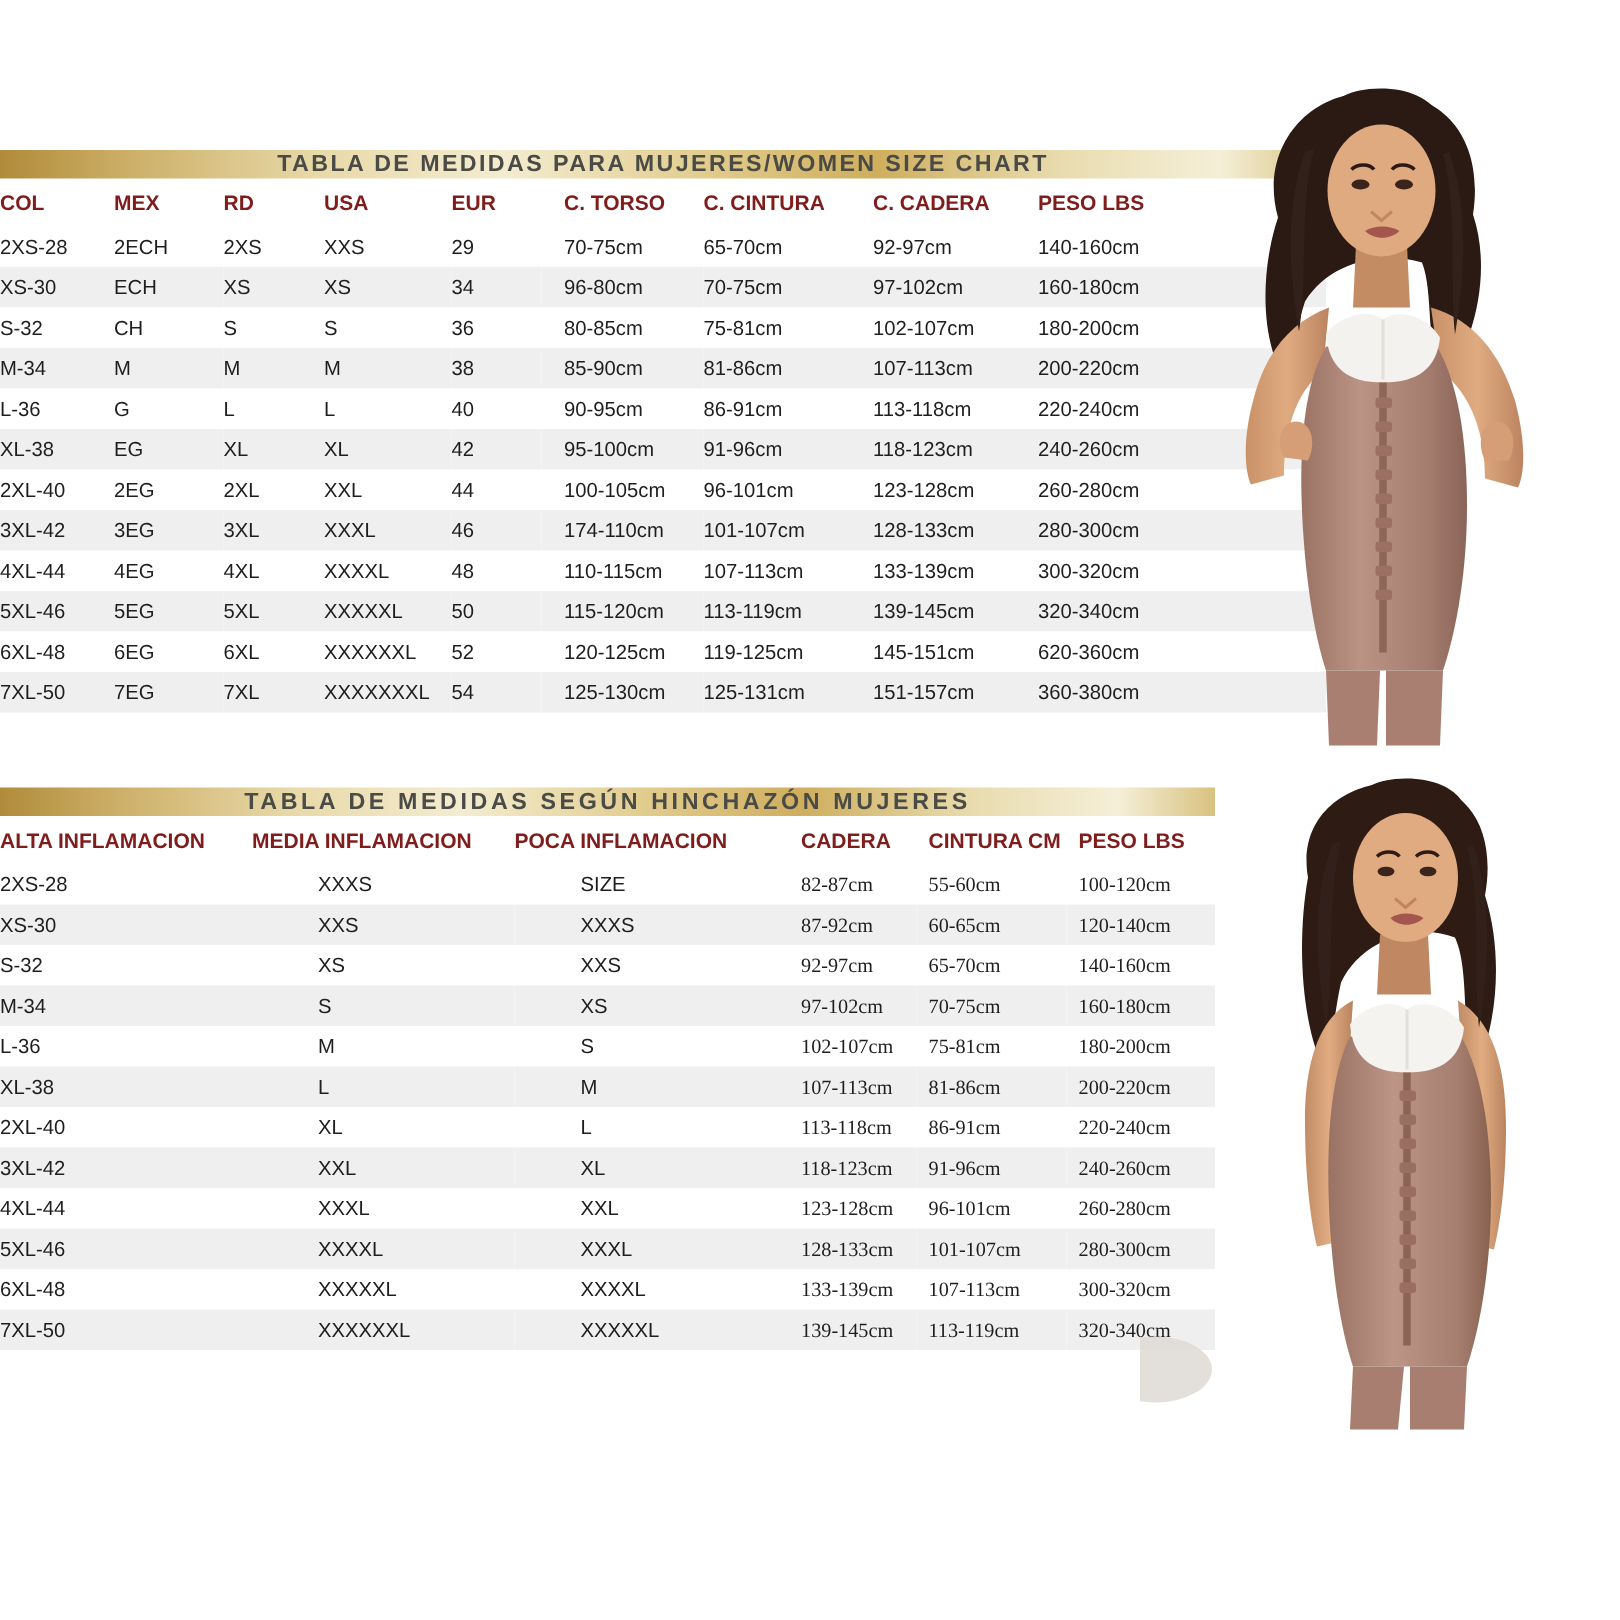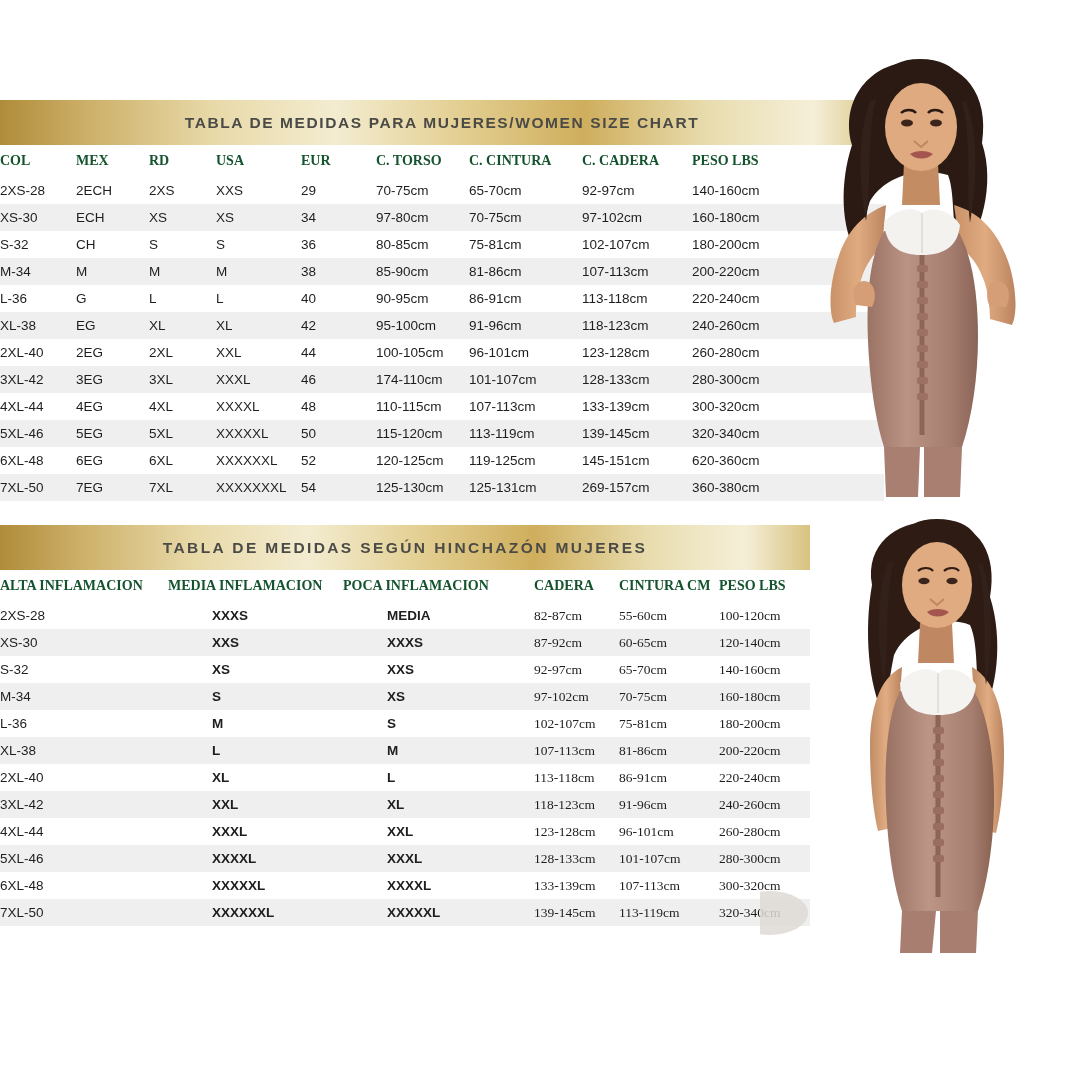--- a/index.html
+++ b/index.html
@@ -29,23 +29,23 @@
     width: 884px;
   }
   .chart-block-2 {
     position: absolute;
     left: 0px;
     top: 525px;
     width: 810px;
   }
 
   .band {
-    height: 45px;
+    height: 19px;
     display: flex;
-    align-items: center;
+    align-items: flex-end;
     justify-content: center;
     background: linear-gradient(90deg,
         #b08c3a 0%, #cdb069 10%, #e8d9a8 24%, #f3ecd0 38%,
         #e3cf92 52%, #cfae5d 66%, #e8dcae 80%, #f5efd8 92%, #d8c27f 100%);
     position: relative;
   }
   .band-title {
     font-size: 15.5px;
     letter-spacing: 1.6px;
     color: #4a4a46;
@@ -69,22 +69,21 @@
     padding: 0;
     height: 27px;
     vertical-align: middle;
     font-weight: normal;
     white-space: nowrap;
   }
   table.size-table th {
     font-weight: bold;
     font-size: 14px;
     height: 32px;
-    color: #14532d;
-    font-family: Liberation Serif, serif;
+    color: #7f1d1d;
   }
   tr.row-alt td {
     background: #efefef;
   }
   tr.row-plain td {
     background: #ffffff;
   }
   thead tr th {
     background: #ffffff;
   }
@@ -106,21 +105,21 @@
   
   .t2 col.k0 { width: 168px; }
   .t2 col.k1 { width: 175px; }
   .t2 col.k2 { width: 183px; }
   .t2 col.k3 { width: 85px; }
   .t2 col.k4 { width: 100px; }
   .t2 col.k5 { width: 99px; }
 
   .t2 th { padding-left: 6px; }
   .t2 td { padding-left: 48px; }
-  .t2 td.d1, .t2 td.d2 { padding-left: 44px; font-weight: bold; }
+  .t2 td.d1, .t2 td.d2 { padding-left: 44px; }
   .t2 td.d3, .t2 td.d4, .t2 td.d5 { padding-left: 8px; font-family: Liberation Serif, serif; }
   .t2 th.h3, .t2 th.h4, .t2 th.h5 { padding-left: 8px; }
   .t2 td, .t2 th { height: 28px; font-size: 13.5px; }
   .t2 th { font-size: 14px; height: 34px; }
 
   
   .model {
     position: absolute;
   }
   .model-1 {
@@ -189,21 +188,21 @@
           <td class="d6">65-70cm</td>
           <td class="d7">92-97cm</td>
           <td class="d8">140-160cm</td>
         </tr>
         <tr class="row-alt">
           <td class="d0">XS-30</td>
           <td class="d1">ECH</td>
           <td class="d2">XS</td>
           <td class="d3">XS</td>
           <td class="d4">34</td>
-          <td class="d5">97-80cm</td>
+          <td class="d5">96-80cm</td>
           <td class="d6">70-75cm</td>
           <td class="d7">97-102cm</td>
           <td class="d8">160-180cm</td>
         </tr>
         <tr class="row-plain">
           <td class="d0">S-32</td>
           <td class="d1">CH</td>
           <td class="d2">S</td>
           <td class="d3">S</td>
           <td class="d4">36</td>
@@ -301,21 +300,21 @@
           <td class="d8">620-360cm</td>
         </tr>
         <tr class="row-alt">
           <td class="d0">7XL-50</td>
           <td class="d1">7EG</td>
           <td class="d2">7XL</td>
           <td class="d3">XXXXXXXL</td>
           <td class="d4">54</td>
           <td class="d5">125-130cm</td>
           <td class="d6">125-131cm</td>
-          <td class="d7">269-157cm</td>
+          <td class="d7">151-157cm</td>
           <td class="d8">360-380cm</td>
         </tr>
       </tbody>
     </table>
   </div>
 
   <div class="chart-block-2">
     <div class="band band-2">
       <span class="band-title">TABLA DE MEDIDAS SEGÚN HINCHAZÓN MUJERES</span>
     </div>
@@ -335,21 +334,21 @@
           <th class="h2">POCA INFLAMACION</th>
           <th class="h3">CADERA</th>
           <th class="h4">CINTURA CM</th>
           <th class="h5">PESO LBS</th>
         </tr>
       </thead>
       <tbody>
         <tr class="row-plain">
           <td class="d0">2XS-28</td>
           <td class="d1">XXXS</td>
-          <td class="d2">MEDIA</td>
+          <td class="d2">SIZE</td>
           <td class="d3">82-87cm</td>
           <td class="d4">55-60cm</td>
           <td class="d5">100-120cm</td>
         </tr>
         <tr class="row-alt">
           <td class="d0">XS-30</td>
           <td class="d1">XXS</td>
           <td class="d2">XXXS</td>
           <td class="d3">87-92cm</td>
           <td class="d4">60-65cm</td>

